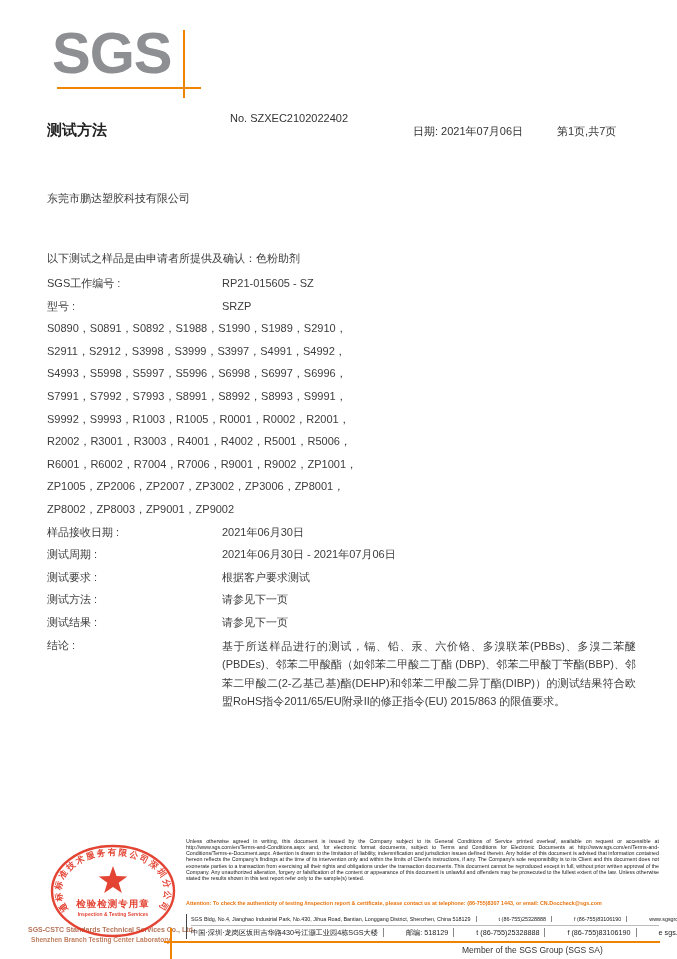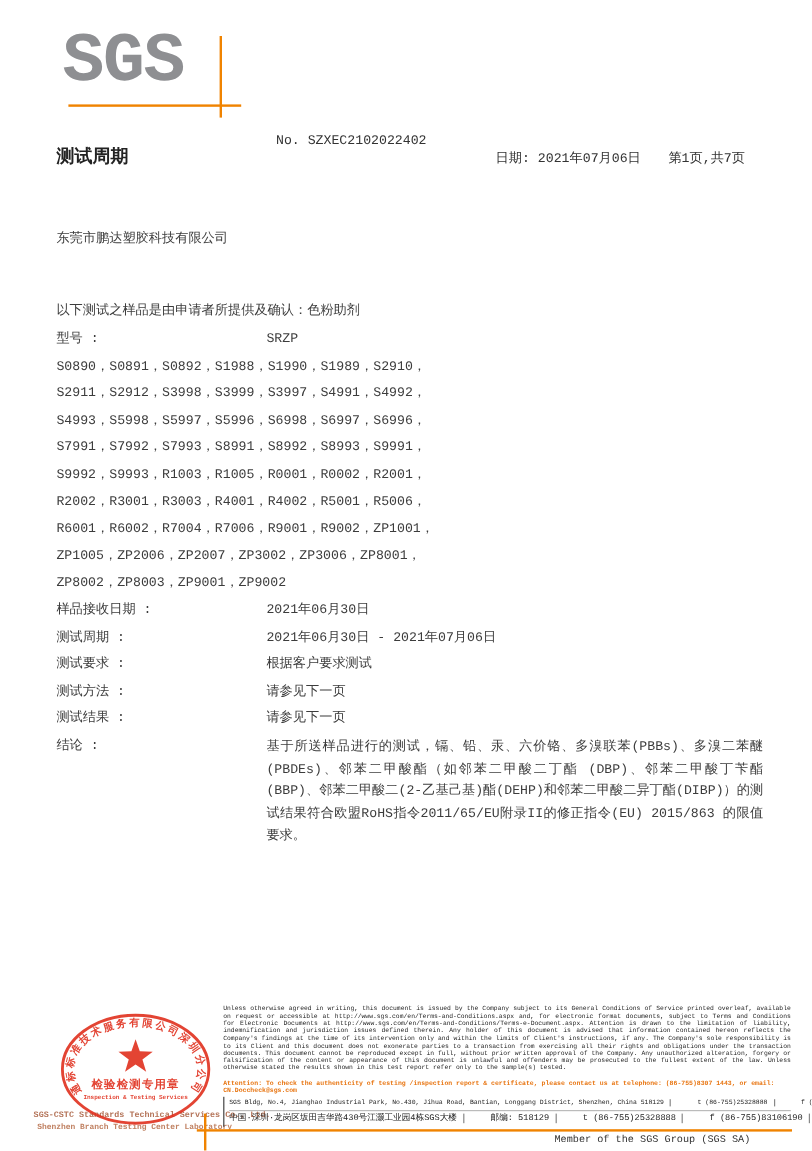--- a/index.html
+++ b/index.html
@@ -1,19 +1,19 @@
 <!DOCTYPE html>
 <html><head>
 <meta charset="utf-8">
 <style>
   * { margin:0; padding:0; box-sizing:border-box; }
   html,body { background:#fff; }
   .page {
     position:relative; width:677px; height:959px; background:#fff; overflow:hidden;
-    font-family:Liberation Mono, monospace; color:#3c3c3c;
+    font-family:Liberation Sans, sans-serif; color:#3c3c3c;
   }
   
   .logo-text { position:absolute; left:52px; top:24px; font-size:58px; font-weight:bold;
                color:#8e8f92; letter-spacing:-1px; line-height:1; }
   .logo-vline { position:absolute; left:183px; top:30px; width:1.5px; height:68px; }
   .logo-hline { position:absolute; left:57px; top:87px; width:144px; height:1.5px; }
   
   .title    { position:absolute; left:47px;  top:121px; font-size:15px; font-weight:bold; color:#222; }
   .rep-no   { position:absolute; left:230px; top:112px; font-size:11px; color:#333; }
   .rep-date { position:absolute; left:413px; top:124px; font-size:11px; color:#333;text-align:center; }
@@ -47,30 +47,34 @@
 </style>
 </head>
 <body>
 
 <div class="page">
 
   <div class="logo-text">SGS</div>
   <div class="logo-vline" style="background:#f08300;"></div>
   <div class="logo-hline" style="background:#f08300;"></div>
 
-  <div class="title">测试周期</div>
+  <div class="title">测试方法</div>
   <div class="rep-no">No. SZXEC2102022402</div>
   <div class="rep-date">日期: 2021年07月06日</div>
   <div class="rep-page">第1页,共7页</div>
 
   <div class="company">东莞市鹏达塑胶科技有限公司</div>
 
   <div class="intro">以下测试之样品是由申请者所提供及确认：色粉助剂</div>
 
   <div class="rows">
+    <div class="row">
+      <span class="lbl">SGS工作编号 :</span>
+      <span class="val">RP21-015605 - SZ</span>
+    </div>
     <div class="row">
       <span class="lbl">型号 :</span>
       <span class="val">SRZP</span>
     </div>
     <div class="row">
       <span class="val">
         <div class="ref-line">S0890，S0891，S0892，S1988，S1990，S1989，S2910，</div>
         <div class="ref-line">S2911，S2912，S3998，S3999，S3997，S4991，S4992，</div>
         <div class="ref-line">S4993，S5998，S5997，S5996，S6998，S6997，S6996，</div>
         <div class="ref-line">S7991，S7992，S7993，S8991，S8992，S8993，S9991，</div>

